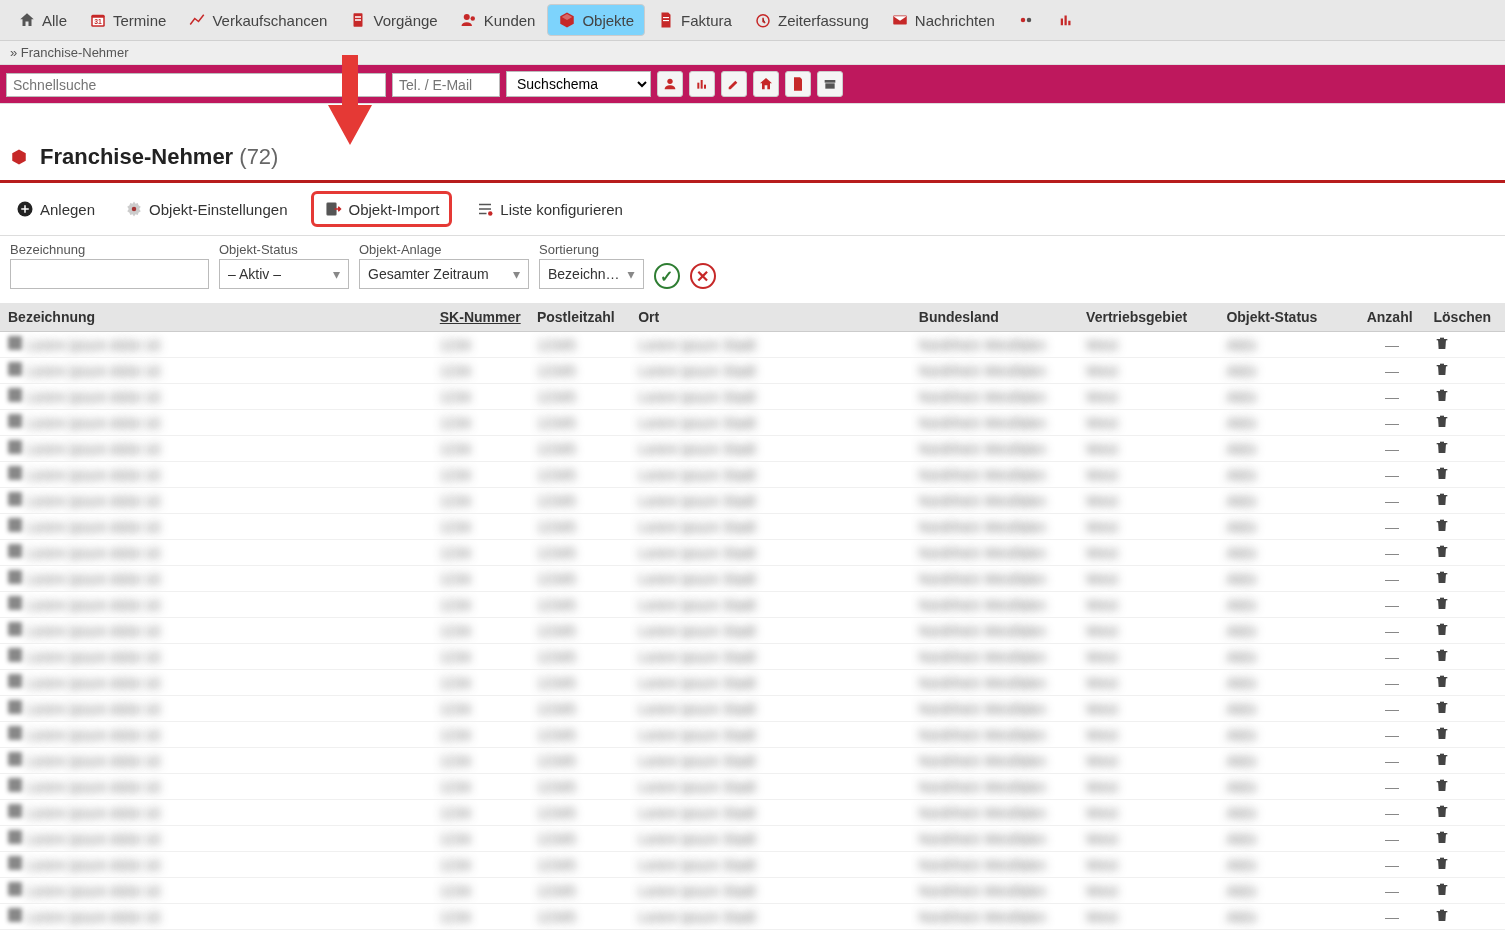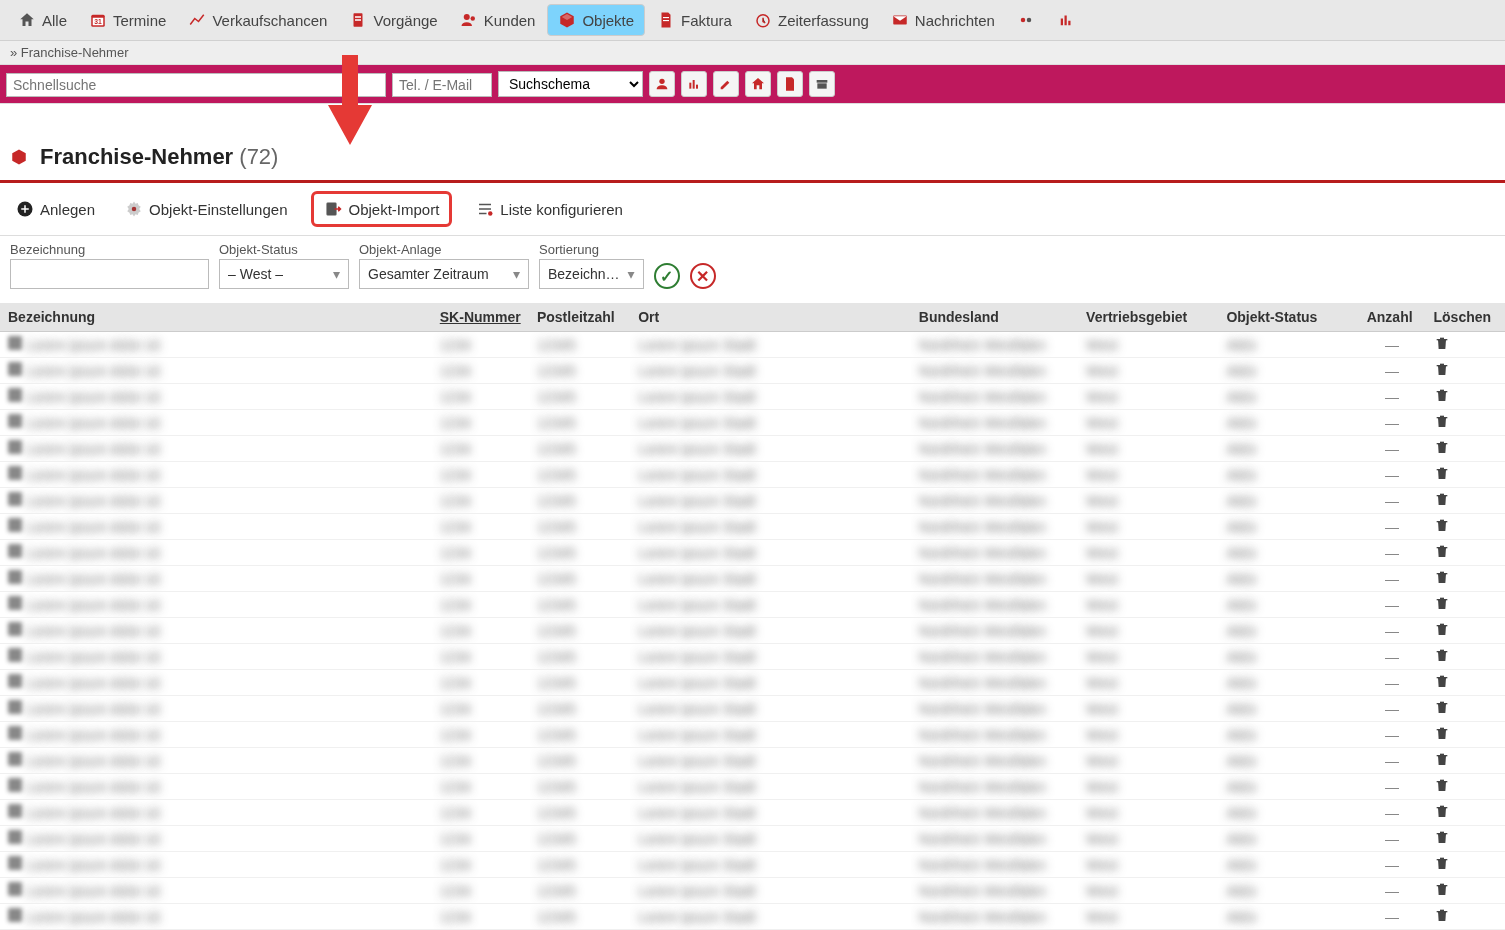--- a/index.html
+++ b/index.html
@@ -15,21 +15,21 @@
 .icon-dark { fill: #555; }
 
 
 .breadcrumb { background: #eee; padding: 4px 10px; font-size: 13px; color: #555; border-bottom: 1px solid #ddd; }
 .breadcrumb a { color: #555; text-decoration: none; }
 
 
 .search-bar { background: #be185d; padding: 6px 6px; display: flex; align-items: flex-end; gap: 6px; border-bottom: 1px solid #ddd; }
 .search-bar input, .search-bar select { font-size: 14px; padding: 3px 6px; border: 1px solid #bbb; background: #fff; }
 .search-bar input.quick { width: 380px; }
-.search-bar input.tel { width: 100px; }
+.search-bar input.tel { width: 108px; }
 .search-bar select { width: 145px; }
 .icon-btn { width: 26px; height: 26px; border: 1px solid #ccc; background: #f5f5f5; border-radius: 3px; display: inline-flex; align-items: center; justify-content: center; cursor: pointer; }
 .icon-btn svg { width: 16px; height: 16px; }
 
 
 .page-title-bar { padding: 14px 10px 10px 10px; display: flex; align-items: center; gap: 12px; border-bottom: 3px solid #b71c1c; margin-top: 26px; }
 .page-title { font-size: 22px; font-weight: bold; color: #222; }
 .page-title .count { font-weight: normal; color: #666; }
 
 
@@ -274,21 +274,21 @@
 </div>
 
 <div class="filters">
   <div class="filter-group">
     <label>Bezeichnung</label>
     <input type="text" style="">
   </div>
   <div class="filter-group">
     <label>Objekt-Status</label>
     <div class="combo">
-        <span>– West –</span>
+        <span>– Aktiv –</span>
         <span class="caret">▾</span>
       </div>
   </div>
   <div class="filter-group">
     <label>Objekt-Anlage</label>
     <div class="combo" style="min-width:170px">
         <span>Gesamter Zeitraum</span>
         <span class="caret">▾</span>
       </div>
   </div>

